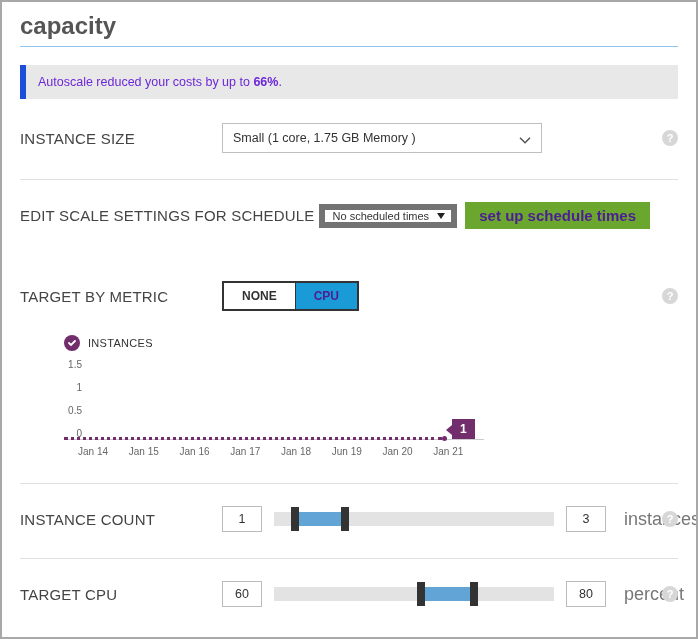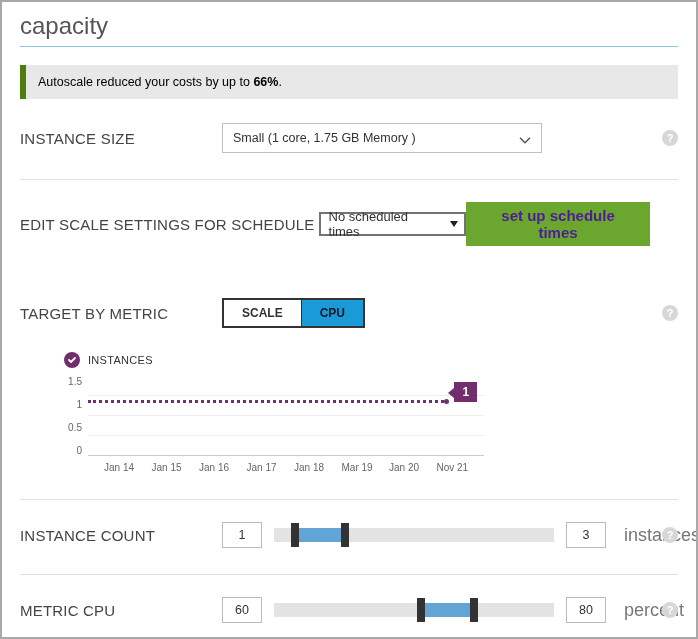--- a/index.html
+++ b/index.html
@@ -8,35 +8,35 @@
     background: #fff;
     width: 698px;
     height: 639px;
     border: 2px solid #a8a8a8;
     overflow: hidden;
     color: #333;
   }
   .inner { padding: 0 18px 0 18px; }
   .title {
     font-size: 24px;
-    font-weight: 400;
+    font-weight: 700;
     color: #555;
     padding: 10px 0 6px 0;
   }
   .title-underline {
     height: 1px;
     background: #8ec7ec;
     margin-bottom: 18px;
   }
   .cost-banner {
     background: #e8e8e8;
-    border-left: 6px solid #4d7c0f;
+    border-left: 6px solid #1d4ed8;
     padding: 10px 12px;
     font-size: 12.5px;
-    color: #000000;
+    color: #6d28d9;
     margin-bottom: 24px;
   }
   .row {
     display: flex;
     align-items: center;
     position: relative;
     padding-right: 28px;
   }
   .row-label {
     font-size: 15px;
@@ -71,24 +71,24 @@
     align-items: center;
     cursor: pointer;
   }
   .select-big .chev {
     position: absolute;
     right: 10px;
     top: 50%;
     transform: translateY(-30%);
   }
   .select-small {
-    border: 2px solid #737373;
+    border: 6px solid #737373;
     height: 24px;
     padding: 0 22px 0 8px;
-    font-size: 13px;
+    font-size: 11px;
     background: #fff;
     position: relative;
     display: flex;
     align-items: center;
     cursor: pointer;
   }
   .select-small .tri {
     position: absolute;
     right: 6px; top: 50%;
     transform: translateY(-50%);
@@ -122,32 +122,32 @@
     border: none;
     background: #fff;
     font-size: 12px;
     font-weight: 600;
     color: #333;
     padding: 0 18px;
     cursor: pointer;
     border-right: 1px solid #333;
   }
   .toggle-btn:last-child { border-right: none; }
-  .toggle-btn.active { background: #1a9bd7; color: #0f172a; }
+  .toggle-btn.active { background: #1a9bd7; color: #4c1d95; }
   
   .chart-wrap { margin: 24px 0 0 44px; width: 420px; }
   .chart-title-row { display: flex; align-items: center; gap: 8px; margin-bottom: 8px; }
   .check-circle {
     width: 16px; height: 16px; border-radius: 50%;
     background: #722d6c;
     display: flex; align-items: center; justify-content: center;
   }
   .check-circle svg { display: block; }
   .chart-title { font-size: 11px; letter-spacing: 0.3px; color: #333; }
-  .chart-body { display: flex; }
+  .chart-body { display: flex; flex-direction: column; }
   .y-axis {
     display: flex; flex-direction: column; justify-content: space-between;
     height: 80px; font-size: 10px; color: #666; text-align: right;
     padding-right: 6px; width: 24px;
   }
   .plot {
     flex: 1; height: 80px; position: relative;
     background:
       linear-gradient(to bottom, transparent calc(25% - 0.5px), #eee calc(25% - 0.5px), #eee calc(25% + 0.5px), transparent calc(25% + 0.5px)),
       linear-gradient(to bottom, transparent calc(50% - 0.5px), #eee calc(50% - 0.5px), #eee calc(50% + 0.5px), transparent calc(50% + 0.5px)),
@@ -183,21 +183,21 @@
     content: '';
     position: absolute;
     left: -6px; bottom: 4px;
     width: 0; height: 0;
     border-top: 5px solid transparent;
     border-bottom: 5px solid transparent;
     border-right: 6px solid #722d6c;
   }
   .x-axis {
     display: flex;
-    margin-left: 40px;
+    margin-left: 14px;
     font-size: 10px; color: #666;
     padding-top: 6px;
   }
   .x-axis span { flex: 1; text-align: left; }
   
   .slider-row { display: flex; align-items: center; padding-right: 28px; position: relative; margin-top: 20px; }
   .slider-area { display: flex; align-items: center; gap: 12px; }
   .num-box {
     width: 40px; height: 26px;
     border: 1px solid #bbb;
@@ -260,21 +260,21 @@
     </div>
     <div style="flex:1"></div>
     <button class="green-btn">set up schedule times</button>
   </div>
 
   <div style="height:52px;"></div>
 
   <div class="row">
     <div class="row-label" style="width:202px;">TARGET BY METRIC</div>
     <div class="toggle-group">
-      <button class="toggle-btn">SCALE</button>
+      <button class="toggle-btn">NONE</button>
       <button class="toggle-btn active">CPU</button>
     </div>
     <div class="help-icon">?</div>
   </div>
 
   <div class="chart-wrap">
     <div class="chart-title-row">
       <span class="check-circle">
         <svg width="10" height="10" viewBox="0 0 10 10">
             <path d="M2 5 L4 7 L8 3" stroke="#fff" stroke-width="1.8" fill="none" stroke-linecap="round"></path>
@@ -293,23 +293,23 @@
         <div class="data-line"></div>
         <div class="badge">1</div>
       </div>
     </div>
     <div class="x-axis">
       <span>Jan 14</span>
       <span>Jan 15</span>
       <span>Jan 16</span>
       <span>Jan 17</span>
       <span>Jan 18</span>
-      <span>Mar 19</span>
+      <span>Jun 19</span>
       <span>Jan 20</span>
-      <span>Nov 21</span>
+      <span>Jan 21</span>
     </div>
   </div>
 
   <div class="hr"></div>
 
   <div class="slider-row">
     <div class="row-label" style="width:202px;">INSTANCE COUNT</div>
     <div class="slider-area">
       <div class="num-box">1</div>
       <div class="track">
@@ -319,21 +319,21 @@
       </div>
       <div class="num-box">3</div>
     </div>
     <div class="unit-label">instances</div>
     <div class="help-icon">?</div>
   </div>
 
   <div class="hr"></div>
 
   <div class="slider-row">
-    <div class="row-label" style="width:202px;">METRIC CPU</div>
+    <div class="row-label" style="width:202px;">TARGET CPU</div>
     <div class="slider-area">
       <div class="num-box">60</div>
       <div class="track">
         <div class="fill" style="left:51%; width:19%;"></div>
         <div class="handle" style="left:51%;"></div>
         <div class="handle" style="left:70%;"></div>
       </div>
       <div class="num-box">80</div>
     </div>
     <div class="unit-label">percent</div>

